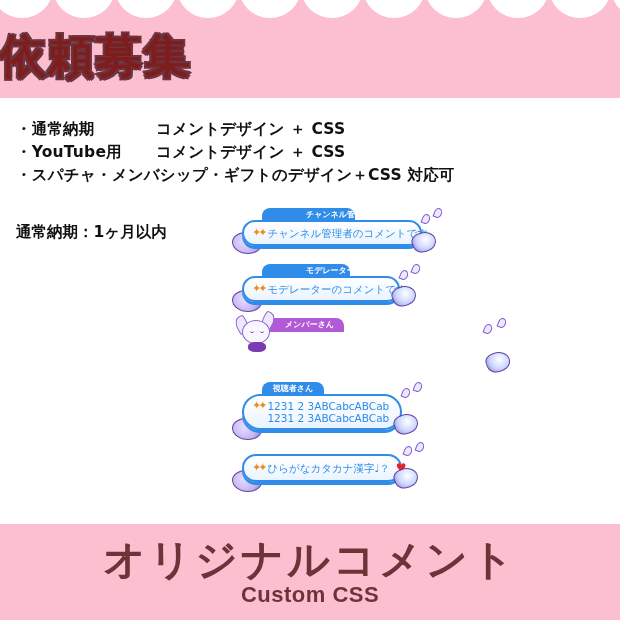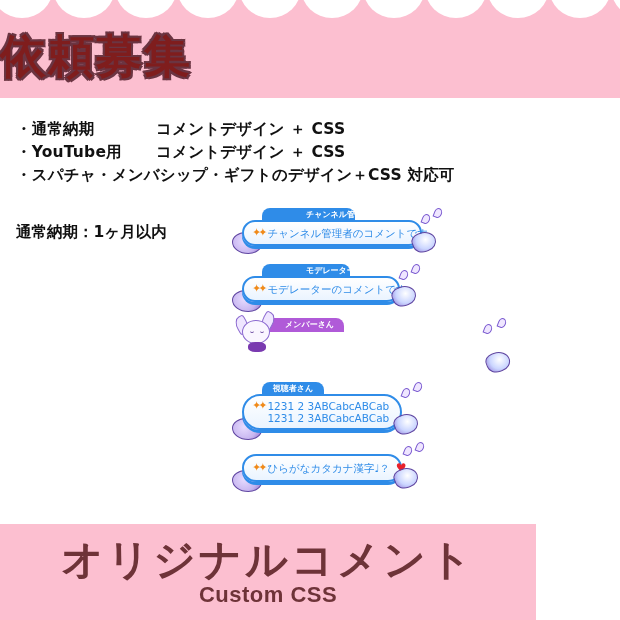--- a/index.html
+++ b/index.html
@@ -52,21 +52,21 @@
   .wing { position: absolute; width: 8px; height: 10px; border: 1.5px solid #7a5ad0; border-radius: 50% 50% 50% 0; background: #efe6ff; transform: rotate(20deg); }
 
   .mascot { position: absolute; left: 0; top: 98px; width: 40px; height: 44px; }
   .mascot-head { position: absolute; left: 6px; top: 8px; width: 28px; height: 24px; background: #faf6ff; border: 1.5px solid #8c6ad0; border-radius: 50%; }
   .mascot-ear-l { position: absolute; left: 0; top: 4px; width: 12px; height: 18px; background: #efe6ff; border: 1.5px solid #8c6ad0; border-radius: 60% 20% 60% 20%; transform: rotate(-30deg); }
   .mascot-ear-r { position: absolute; left: 26px; top: 0; width: 12px; height: 18px; background: #efe6ff; border: 1.5px solid #8c6ad0; border-radius: 20% 60% 20% 60%; transform: rotate(30deg); }
   .mascot-bow { position: absolute; left: 12px; top: 30px; width: 18px; height: 10px; background: #7a3ab0; border-radius: 40%; }
   .mascot-eye { position: absolute; top: 18px; width: 4px; height: 3px; border-bottom: 1.5px solid #6a4aa0; border-radius: 0 0 4px 4px; }
 
   
-  .footer { position: absolute; left: 0; top: 524px; width: 536px; height: 96px; background: #fcbfd0; text-align: center; }
+  .footer { position: absolute; left: 0; top: 524px; width: 620px; height: 96px; background: #fcbfd0; text-align: center; }
   .footer-title { position: absolute; left: 0; right: 0; top: 8px; font-size: 42px; font-weight: bold; color: #6e3338; letter-spacing: 3px; }
   .footer-subtitle { position: absolute; left: 0; right: 0; top: 58px; font-size: 22px; font-weight: bold; color: #6e3338; font-family: "Liberation Sans", sans-serif; letter-spacing: 0.5px; }
 </style>
 </head>
 <body>
 
 <div class="header">
   <div class="scallops">
     <div class="scallop" style="left:-9px"></div>
     <div class="scallop" style="left:53px"></div>

